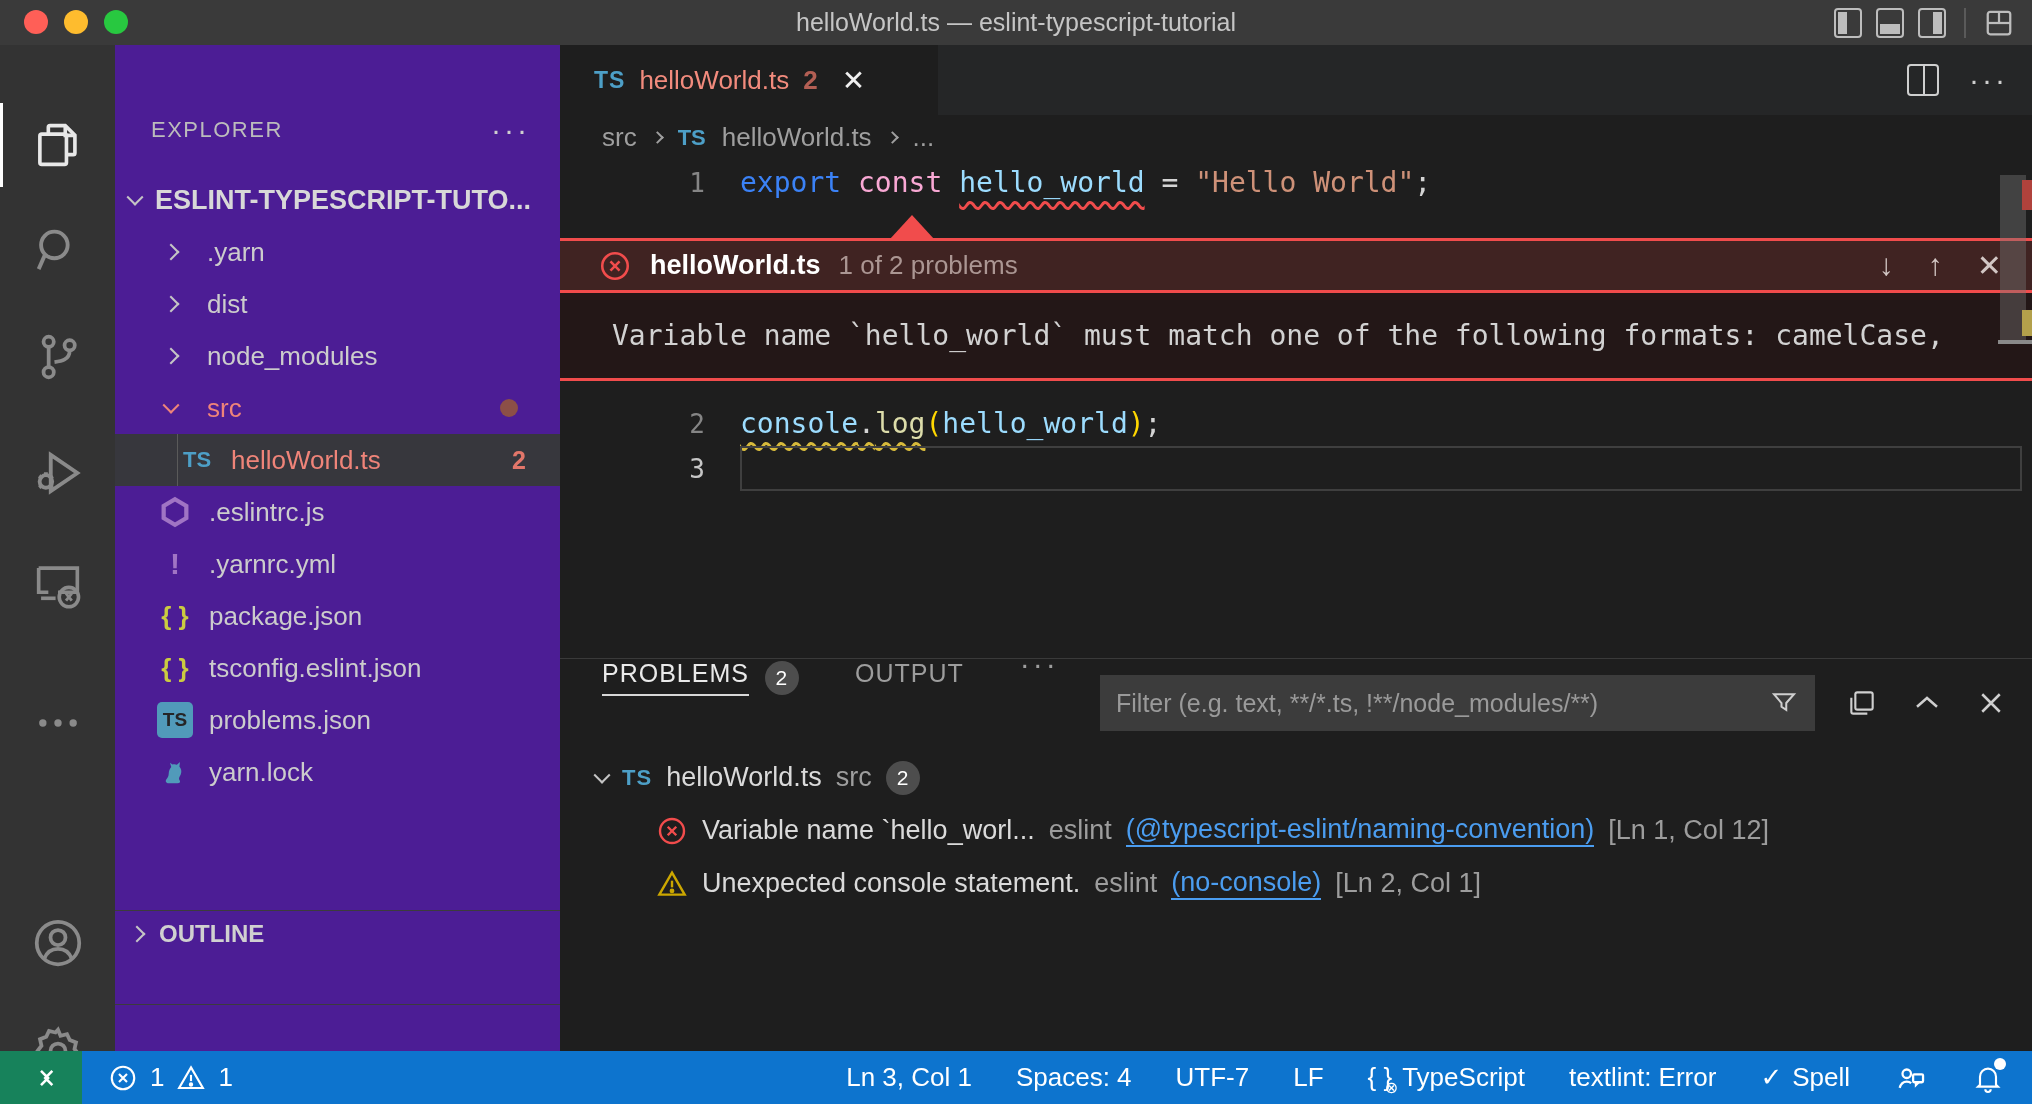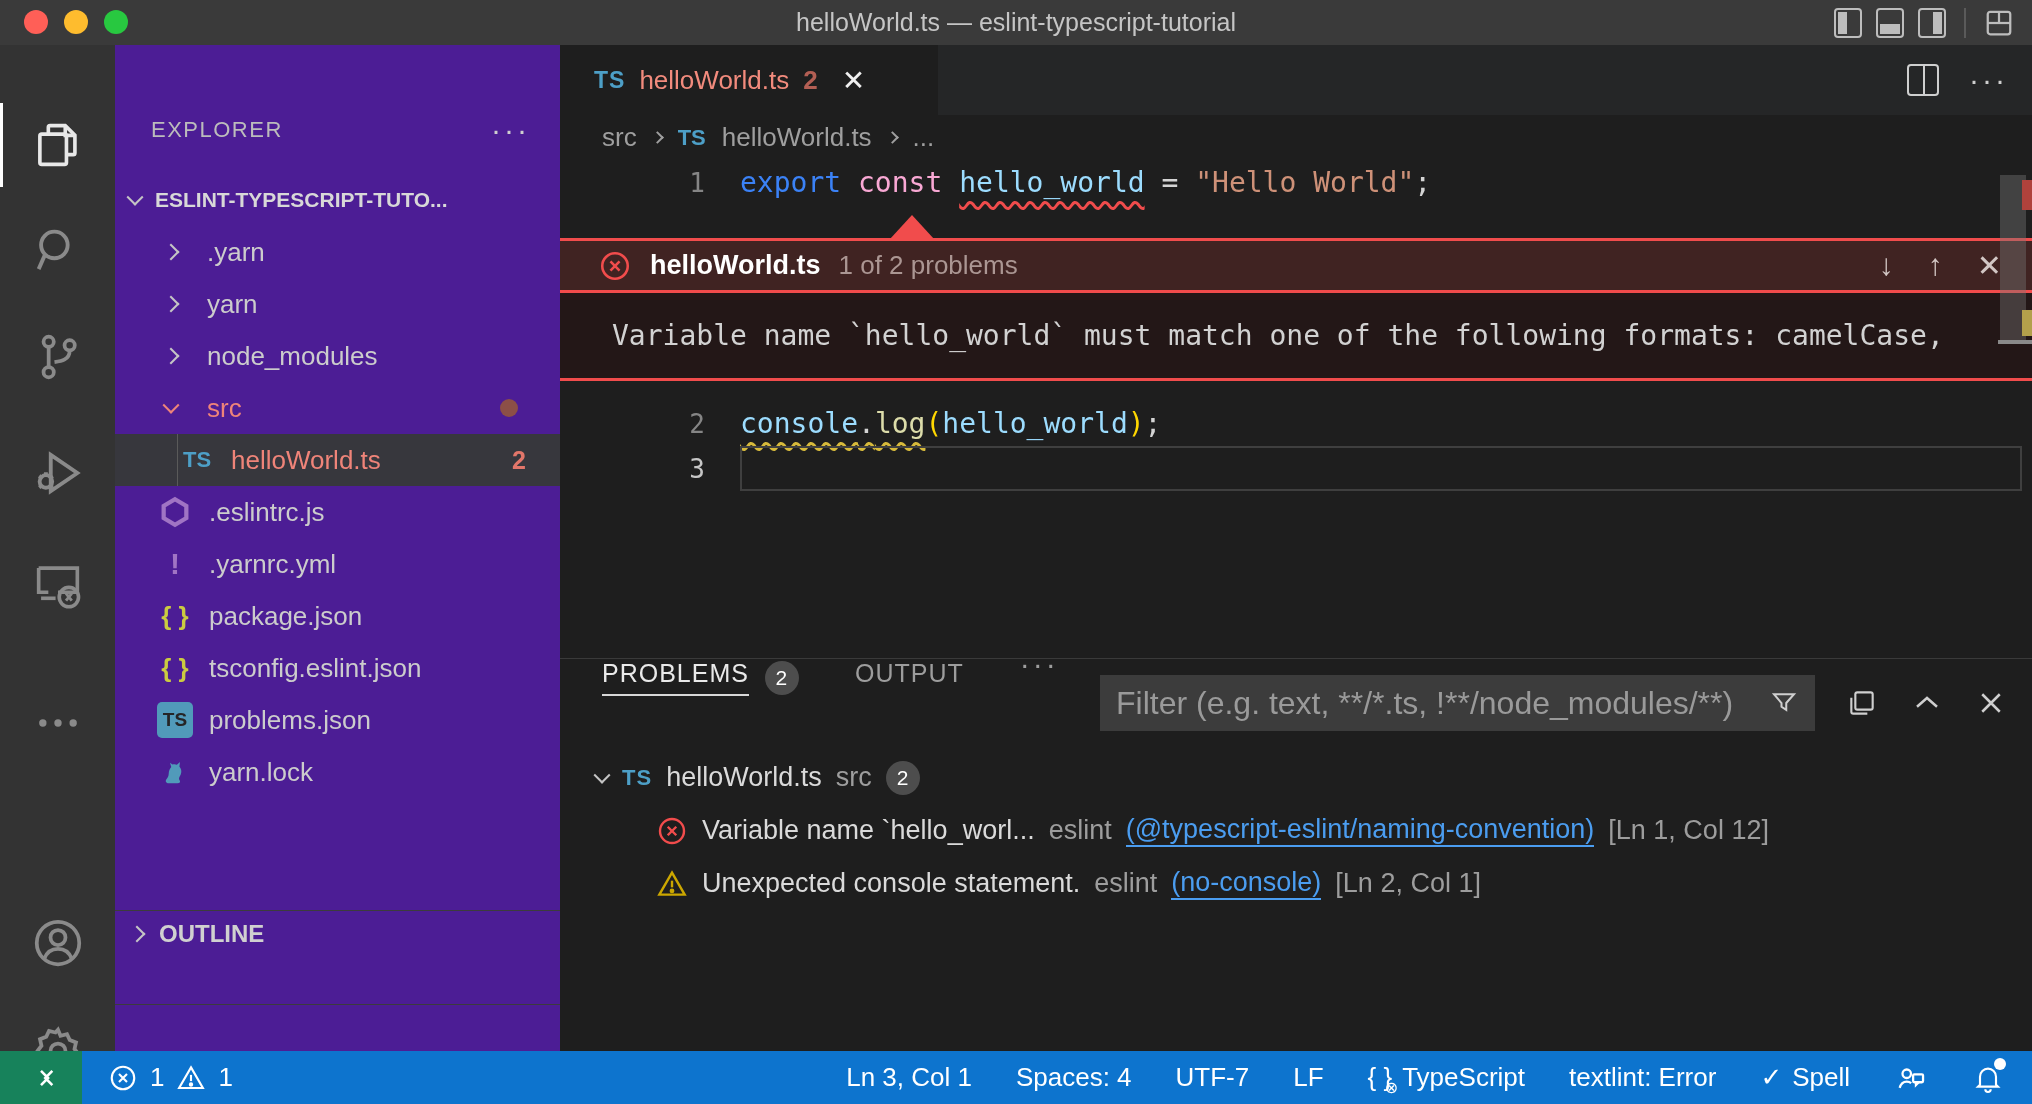--- a/index.html
+++ b/index.html
@@ -42,21 +42,21 @@
                display:flex; align-items:center; justify-content:space-between; }
   .sb-title { font-size:22px; letter-spacing:1.5px; color:#bcbcbc; }
   .dots { color:#cfcfcf; font-size:30px; letter-spacing:3px; line-height:10px; }
   .tree { position:absolute; top:129px; left:0; right:0; }
   .row { height:52px; display:flex; align-items:center; font-size:26px; position:relative; }
   .row .chev { margin:0 14px 0 14px; }
   .chev { width:12px; height:12px; border-right:2.4px solid #c5c5c5; border-bottom:2.4px solid #c5c5c5;
           display:inline-block; flex:none; }
   .chev.down { transform:rotate(45deg) translate(-2px,-2px); }
   .chev.right { transform:rotate(-45deg); }
-  .root-row { font-weight:bold; color:#d8d8d8; font-size:21px; }
+  .root-row { font-weight:bold; color:#d8d8d8; font-size:27px; }
   .folder-row { padding-left:36px; }
   .file-row { padding-left:40px; }
   .file-row.nested { padding-left:62px; }
   .row .ficon { width:40px; margin-right:14px; display:flex; justify-content:center; flex:none; }
   .row.selected { background:#37373d; }
   .row.selected::after{content:"";position:absolute;left:62px;top:0;bottom:0;width:1px;background:#5a5a5a;}
   .err-file { color:#ef8479; }
   .mod-dot { position:absolute; right:42px; width:18px; height:18px; border-radius:50%; background:#8c4f47; }
   .count-badge { position:absolute; right:34px; color:#e2766a; font-size:25px; font-weight:bold; }
   .ts-sq { width:36px; height:36px; border-radius:5px; background:#519aba; color:#252526;
@@ -126,21 +126,21 @@
   .panel-head { height:88px; display:flex; align-items:flex-start; padding-left:42px; position:relative; }
   .ptab { display:flex; align-items:center; gap:16px; margin-right:56px; font-size:25px; letter-spacing:1px; }
   .ptab .plabel { color:#9d9d9d; padding-bottom:6px; }
   .ptab.active .plabel { color:#eaeaea; border-bottom:2px solid #d7d7d7; }
   .num-badge { min-width:34px; height:34px; border-radius:17px; background:#4d4d4d; color:#ffffff;
                font-size:21px; display:flex; align-items:center; justify-content:center; padding:0 6px; }
   .panel-dots { color:#9d9d9d; margin-right:40px; }
   .filter-box { position:absolute; left:540px; top:16px; width:715px; height:56px; background:#3c3c3c;
                 display:flex; align-items:center; padding:0 16px; }
   .filter-box input { flex:1; background:transparent; border:none; outline:none; color:#cccccc;
-                      font-size:32px; font-family:"Liberation Sans", sans-serif; }
+                      font-size:25px; font-family:"Liberation Sans", sans-serif; }
   .filter-box input::placeholder { color:#9a9a9a; }
   .panel-actions { position:absolute; right:26px; top:0; height:88px; display:flex; align-items:center; gap:34px; color:#cfcfcf; }
   .ptree { position:absolute; top:92px; left:0; right:0; }
   .prow { height:53px; display:flex; align-items:center; font-size:27px; gap:14px; }
   .prow .msg { color:#dadada; }
   .prow .src-dim { color:#9d9d9d; }
   .prow .rule-link { color:#4b9df0; border-bottom:2px solid #4b9df0; }
   .prow .loc { color:#9d9d9d; }
 
   
@@ -262,21 +262,21 @@
         <div class="row root-row">
           <span class="chev down"></span>
           <span>ESLINT-TYPESCRIPT-TUTO...</span>
         </div>
         <div class="row folder-row">
           <span class="chev right"></span>
           <span style="margin-left:16px">.yarn</span>
         </div>
         <div class="row folder-row">
           <span class="chev right"></span>
-          <span style="margin-left:16px">yarn</span>
+          <span style="margin-left:16px">dist</span>
         </div>
         <div class="row folder-row">
           <span class="chev right"></span>
           <span style="margin-left:16px">node_modules</span>
         </div>
         <div class="row folder-row">
           <span class="chev down" style="border-color:#ef8479"></span>
           <span class="err-file" style="margin-left:16px">src</span>
           <span class="mod-dot"></span>
         </div>

